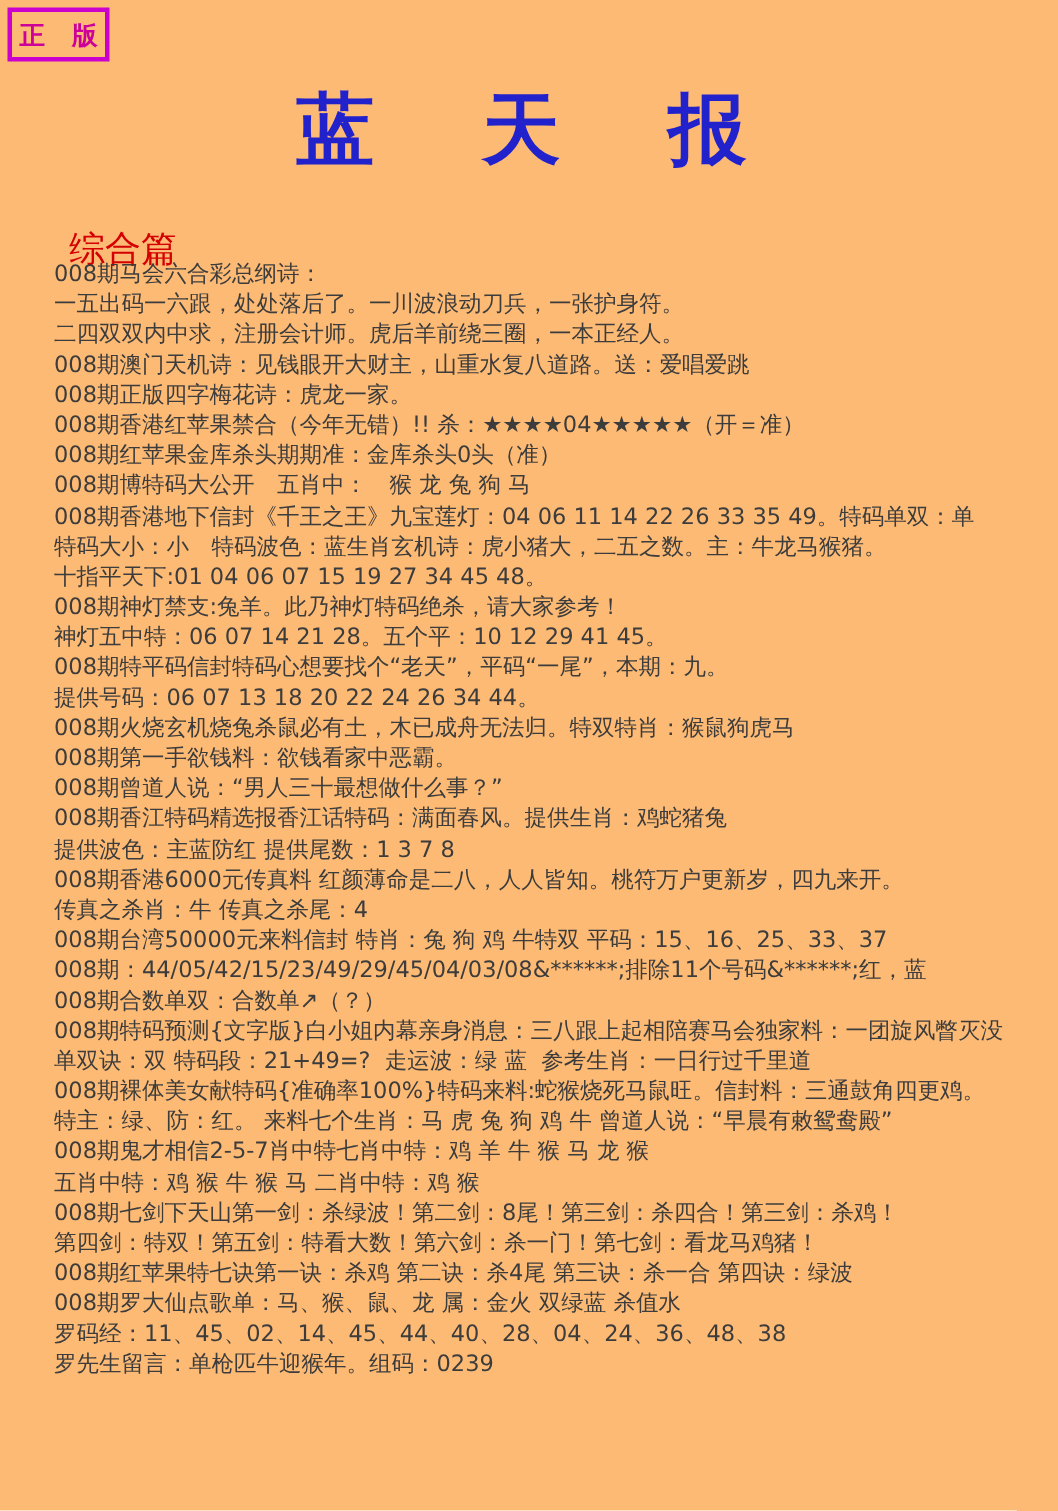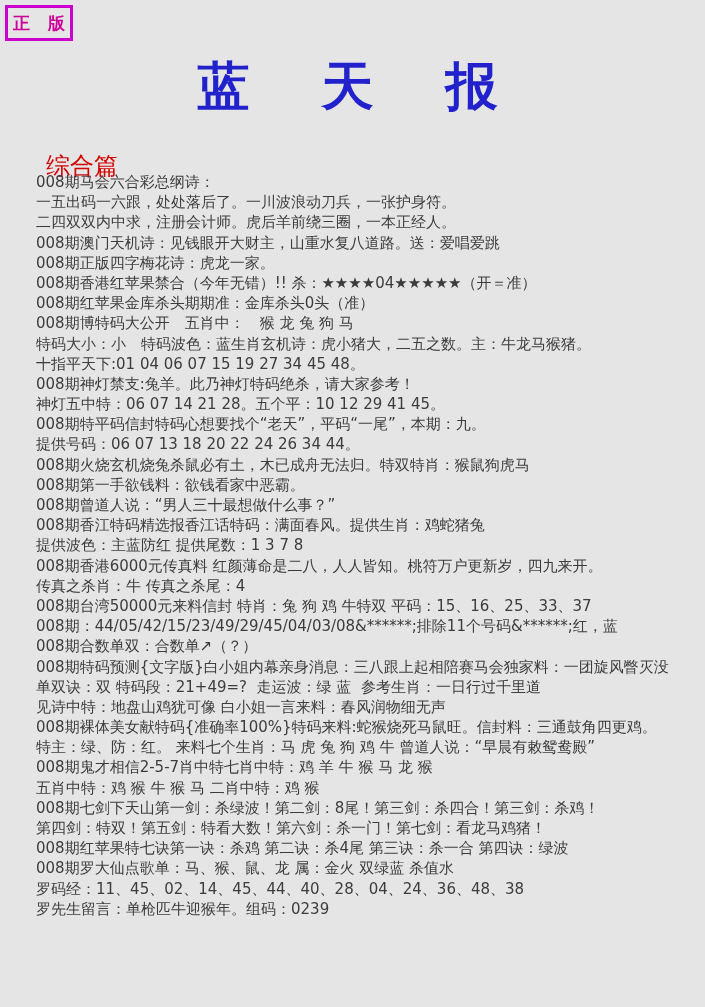--- a/index.html
+++ b/index.html
@@ -4,21 +4,21 @@
 <style>
   html, body {
     margin: 0;
     padding: 0;
     background: #ffffff;
   }
   .page {
     position: relative;
     width: 705px;
     height: 1007px;
-    background: #e5e5e5;
+    background: #fdba74;
     overflow: hidden;
     font-family: "DejaVu Sans", "Liberation Sans", sans-serif;
   }
   .badge {
     position: absolute;
     top: 5px;
     left: 5px;
     width: 62px;
     height: 30px;
     border: 3px solid #cc00cc;
@@ -86,39 +86,39 @@
 
   <div class="content">
     <div class="line">008期马会六合彩总纲诗：</div>
     <div class="line">一五出码一六跟，处处落后了。一川波浪动刀兵，一张护身符。</div>
     <div class="line">二四双双内中求，注册会计师。虎后羊前绕三圈，一本正经人。</div>
     <div class="line">008期澳门天机诗：见钱眼开大财主，山重水复八道路。送：爱唱爱跳</div>
     <div class="line">008期正版四字梅花诗：虎龙一家。</div>
     <div class="line">008期香港红苹果禁合（今年无错）!! 杀：★★★★04★★★★★（开＝准）</div>
     <div class="line">008期红苹果金库杀头期期准：金库杀头0头（准）</div>
     <div class="line">008期博特码大公开　五肖中：　猴 龙 兔 狗 马</div>
+    <div class="line">008期香港地下信封《千王之王》九宝莲灯：04 06 11 14 22 26 33 35 49。特码单双：单</div>
     <div class="line">特码大小：小　特码波色：蓝生肖玄机诗：虎小猪大，二五之数。主：牛龙马猴猪。</div>
     <div class="line">十指平天下:01 04 06 07 15 19 27 34 45 48。</div>
     <div class="line">008期神灯禁支:兔羊。此乃神灯特码绝杀，请大家参考！</div>
     <div class="line">神灯五中特：06 07 14 21 28。五个平：10 12 29 41 45。</div>
     <div class="line">008期特平码信封特码心想要找个“老天”，平码“一尾”，本期：九。</div>
     <div class="line">提供号码：06 07 13 18 20 22 24 26 34 44。</div>
     <div class="line">008期火烧玄机烧兔杀鼠必有土，木已成舟无法归。特双特肖：猴鼠狗虎马</div>
     <div class="line">008期第一手欲钱料：欲钱看家中恶霸。</div>
     <div class="line">008期曾道人说：“男人三十最想做什么事？”</div>
     <div class="line">008期香江特码精选报香江话特码：满面春风。提供生肖：鸡蛇猪兔</div>
     <div class="line">提供波色：主蓝防红 提供尾数：1 3 7 8</div>
     <div class="line">008期香港6000元传真料 红颜薄命是二八，人人皆知。桃符万户更新岁，四九来开。</div>
     <div class="line">传真之杀肖：牛 传真之杀尾：4</div>
     <div class="line">008期台湾50000元来料信封 特肖：兔 狗 鸡 牛特双 平码：15、16、25、33、37</div>
     <div class="line">008期：44/05/42/15/23/49/29/45/04/03/08&amp;******;排除11个号码&amp;******;红，蓝</div>
     <div class="line">008期合数单双：合数单↗（？）</div>
     <div class="line">008期特码预测{文字版}白小姐内幕亲身消息：三八跟上起相陪赛马会独家料：一团旋风瞥灭没</div>
     <div class="line">单双诀：双 特码段：21+49=?  走运波：绿 蓝  参考生肖：一日行过千里道</div>
-    <div class="line">见诗中特：地盘山鸡犹可像 白小姐一言来料：春风润物细无声</div>
     <div class="line">008期裸体美女献特码{准确率100%}特码来料:蛇猴烧死马鼠旺。信封料：三通鼓角四更鸡。</div>
     <div class="line">特主：绿、防：红。 来料七个生肖：马 虎 兔 狗 鸡 牛 曾道人说：“早晨有敕鸳鸯殿”</div>
     <div class="line">008期鬼才相信2-5-7肖中特七肖中特：鸡 羊 牛 猴 马 龙 猴</div>
     <div class="line">五肖中特：鸡 猴 牛 猴 马 二肖中特：鸡 猴</div>
     <div class="line">008期七剑下天山第一剑：杀绿波！第二剑：8尾！第三剑：杀四合！第三剑：杀鸡！</div>
     <div class="line">第四剑：特双！第五剑：特看大数！第六剑：杀一门！第七剑：看龙马鸡猪！</div>
     <div class="line">008期红苹果特七诀第一诀：杀鸡 第二诀：杀4尾 第三诀：杀一合 第四诀：绿波</div>
     <div class="line">008期罗大仙点歌单：马、猴、鼠、龙 属：金火 双绿蓝 杀值水</div>
     <div class="line">罗码经：11、45、02、14、45、44、40、28、04、24、36、48、38</div>
     <div class="line">罗先生留言：单枪匹牛迎猴年。组码：0239</div>

